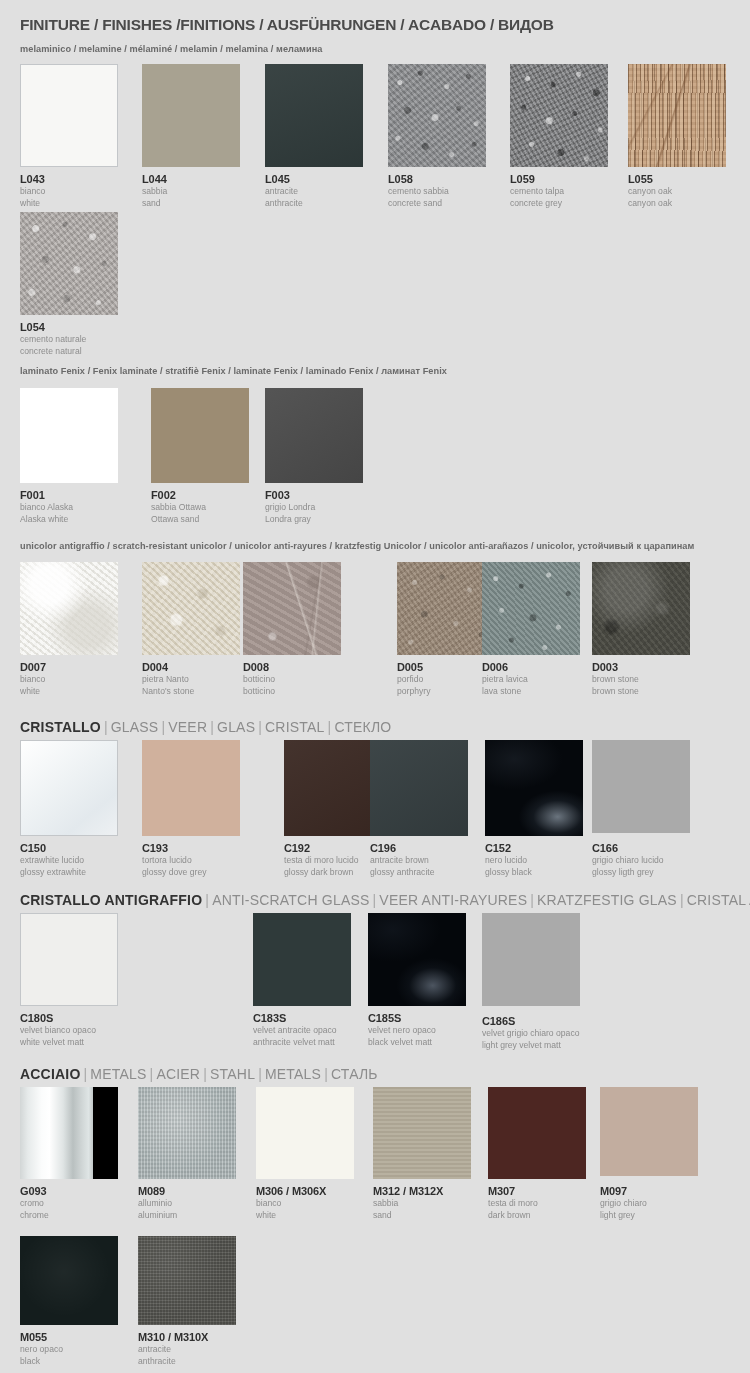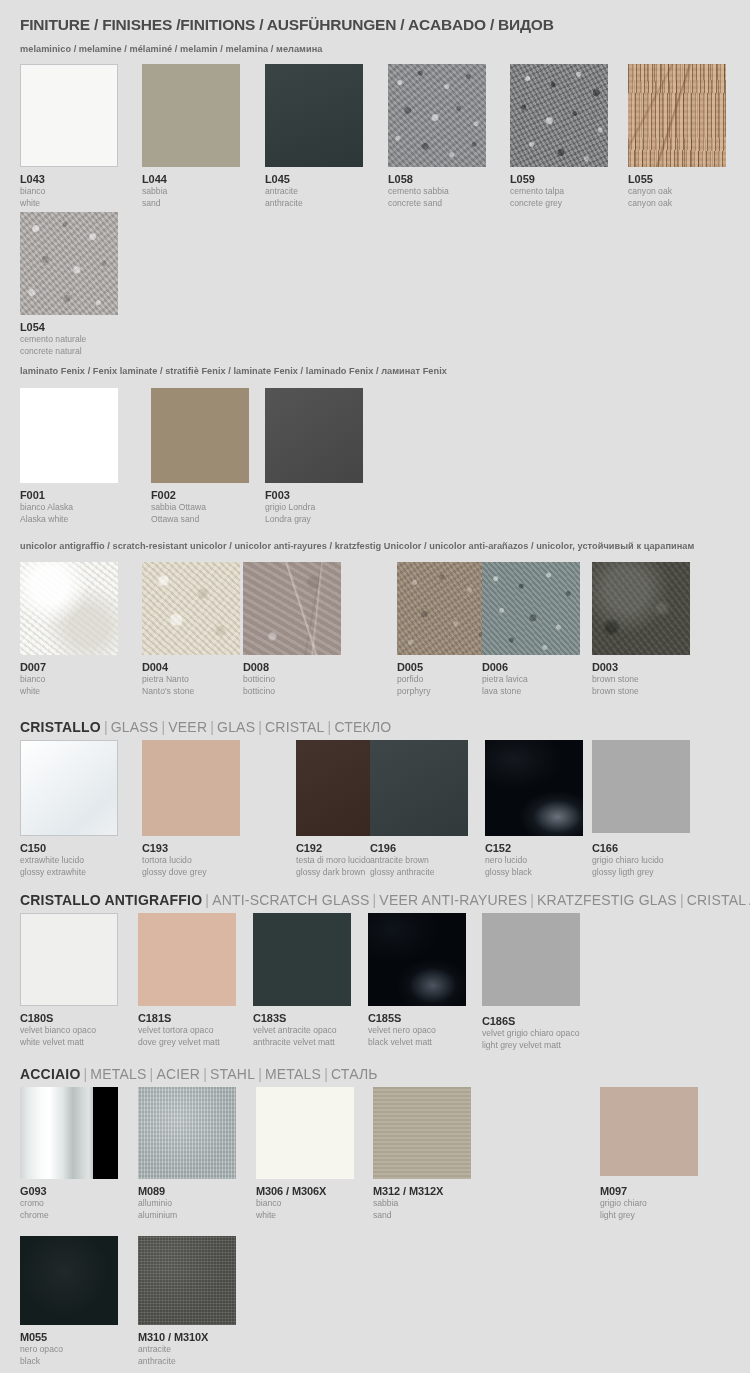--- a/index.html
+++ b/index.html
@@ -483,21 +483,21 @@
     <div class="code">C150</div>
     <div class="desc">extrawhite lucido</div>
     <div class="desc">glossy extrawhite</div>
   </div>
   <div class="cell" style="left:142px; top:740px;">
     <span class="sw tx-C193" style="height:96px;"></span>
     <div class="code">C193</div>
     <div class="desc">tortora lucido</div>
     <div class="desc">glossy dove grey</div>
   </div>
-  <div class="cell" style="left:266px; top:740px;padding-left:30px;">
+  <div class="cell" style="left:254px; top:740px;padding-left:30px;">
     <span class="sw tx-C192" style="height:96px;"></span>
     <div class="code">C192</div>
     <div class="desc">testa di moro lucido</div>
     <div class="desc">glossy dark brown</div>
   </div>
   <div class="cell" style="left:370px; top:740px;">
     <span class="sw tx-C196" style="height:96px;"></span>
     <div class="code">C196</div>
     <div class="desc">antracite brown</div>
     <div class="desc">glossy anthracite</div>
@@ -518,26 +518,20 @@
   <div class="sec-head" style="top:892px;">
     <b>CRISTALLO ANTIGRAFFIO</b><span class="sep">|</span><span class="alt">ANTI-SCRATCH GLASS</span><span class="sep">|</span><span class="alt">VEER ANTI-RAYURES</span><span class="sep">|</span><span class="alt">KRATZFESTIG GLAS</span><span class="sep">|</span><span class="alt">CRISTAL ANTI-ARAÑAZOS</span><span class="sep">|</span>
   </div>
 
   <div class="cell" style="left:20px;  top:913px;">
     <span class="sw tx-C180S bordered" style="height:93px;"></span>
     <div class="code">C180S</div>
     <div class="desc">velvet bianco opaco</div>
     <div class="desc">white velvet matt</div>
   </div>
-  <div class="cell" style="left:138px; top:913px;">
-    <span class="sw tx-C181S" style="height:93px;"></span>
-    <div class="code">C181S</div>
-    <div class="desc">velvet tortora opaco</div>
-    <div class="desc">dove grey velvet matt</div>
-  </div>
   <div class="cell" style="left:253px; top:913px;">
     <span class="sw tx-C183S" style="height:93px;"></span>
     <div class="code">C183S</div>
     <div class="desc">velvet antracite opaco</div>
     <div class="desc">anthracite velvet matt</div>
   </div>
   <div class="cell" style="left:368px; top:913px;">
     <span class="sw tx-C185S" style="height:93px;"></span>
     <div class="code">C185S</div>
     <div class="desc">velvet nero opaco</div>
@@ -571,20 +565,26 @@
     <div class="code">M306 / M306X</div>
     <div class="desc">bianco</div>
     <div class="desc">white</div>
   </div>
   <div class="cell" style="left:373px; top:1087px;">
     <span class="sw tx-M312" style="height:92px;"></span>
     <div class="code">M312 / M312X</div>
     <div class="desc">sabbia</div>
     <div class="desc">sand</div>
   </div>
+  <div class="cell" style="left:488px; top:1087px;">
+    <span class="sw tx-M307" style="height:92px;"></span>
+    <div class="code">M307</div>
+    <div class="desc">testa di moro</div>
+    <div class="desc">dark brown</div>
+  </div>
   <div class="cell" style="left:600px; top:1087px;">
     <span class="sw tx-M097" style="height:89px;"></span>
     <div class="code" style="margin-top:9px;">M097</div>
     <div class="desc">grigio chiaro</div>
     <div class="desc">light grey</div>
   </div>
 
   <div class="cell" style="left:20px;  top:1236px;">
     <span class="sw tx-M055" style="height:89px;"></span>
     <div class="code">M055</div>

